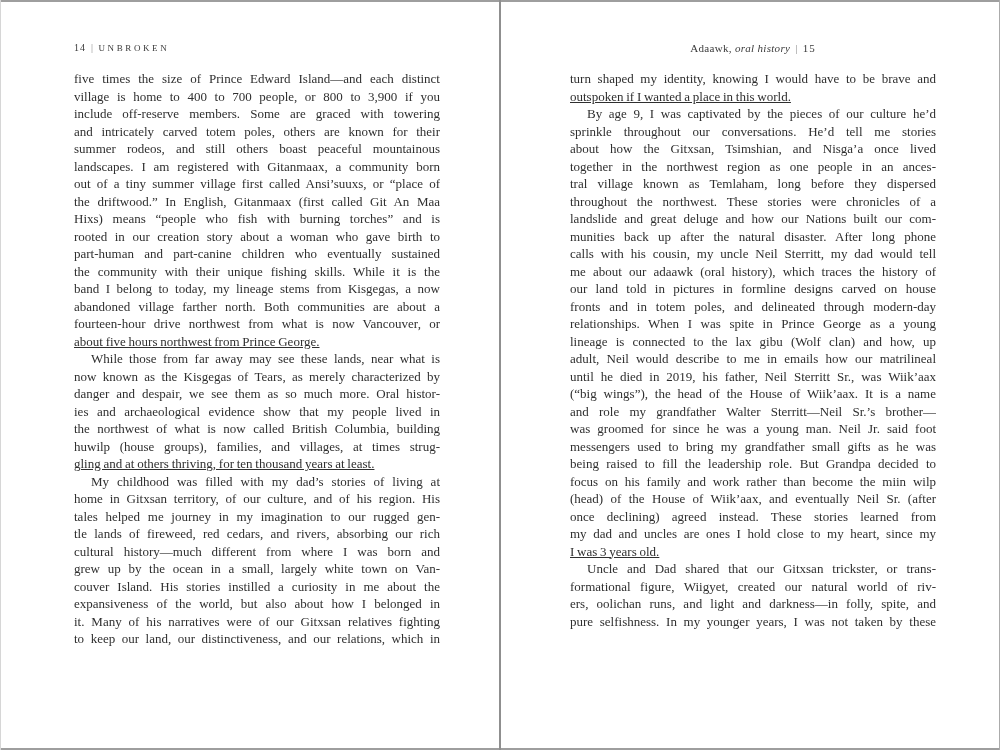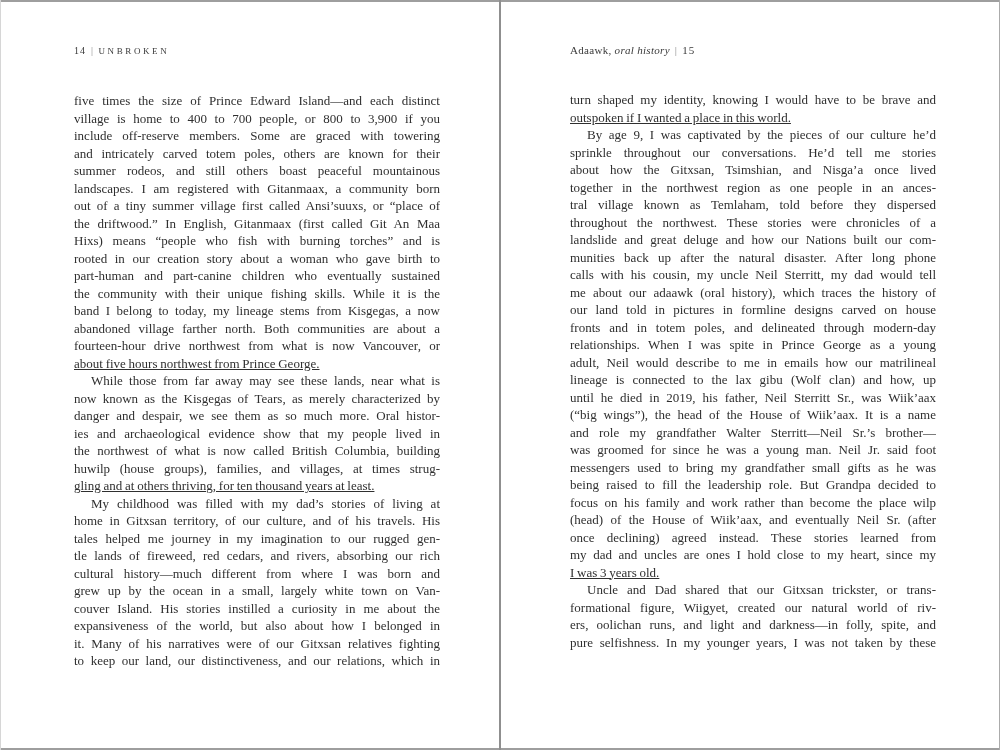--- a/index.html
+++ b/index.html
@@ -28,27 +28,27 @@
   }
   .page {
     position: absolute;
     top: 42px;
     width: 366px;
   }
   .page.left  { left: 74px; }
   .page.right { left: 570px; }
   .running-head {
     font-size: 10px;
-    line-height: 17px;
+    line-height: 12px;
     letter-spacing: 0.5px;
     color: #3a3a3a;
-    margin-bottom: 32px;
+    margin-bottom: 16px;
     white-space: nowrap;
   }
-  .page.right .running-head { text-align: left; font-size: 11px; letter-spacing: 0.3px; }
+  .page.right .running-head { text-align: center; font-size: 11px; letter-spacing: 0.3px; }
   .running-head .folio { letter-spacing: 1px; }
   .running-head .sep { color: #8d8d8d; padding: 0 5px; font-weight: 300; }
   .running-head .book-title { letter-spacing: 2.6px; font-size: 9px; }
   .running-head .chap { font-size: 11px; }
   .running-head .chap-italic { font-style: italic; font-size: 11px; }
   .body-text {
     font-size: 13px;
     line-height: 17.5px;
     word-spacing: -0.5px;
   }
@@ -94,21 +94,21 @@
         <div class="line">fourteen-hour drive northwest from what is now Vancouver, or</div>
         <div class="line flush">about five hours northwest from Prince George.</div>
         <div class="line indent">While those from far away may see these lands, near what is</div>
         <div class="line">now known as the Kisgegas of Tears, as merely characterized by</div>
         <div class="line">danger and despair, we see them as so much more. Oral histor-</div>
         <div class="line">ies and archaeological evidence show that my people lived in</div>
         <div class="line">the northwest of what is now called British Columbia, building</div>
         <div class="line">huwilp (house groups), families, and villages, at times strug-</div>
         <div class="line flush">gling and at others thriving, for ten thousand years at least.</div>
         <div class="line indent">My childhood was filled with my dad’s stories of living at</div>
-        <div class="line">home in Gitxsan territory, of our culture, and of his travels. His</div>
+        <div class="line">home in Gitxsan territory, of our culture, and of his region. His</div>
         <div class="line">tales helped me journey in my imagination to our rugged gen-</div>
         <div class="line">tle lands of fireweed, red cedars, and rivers, absorbing our rich</div>
         <div class="line">cultural history—much different from where I was born and</div>
         <div class="line">grew up by the ocean in a small, largely white town on Van-</div>
         <div class="line">couver Island. His stories instilled a curiosity in me about the</div>
         <div class="line">expansiveness of the world, but also about how I belonged in</div>
         <div class="line">it. Many of his narratives were of our Gitxsan relatives fighting</div>
         <div class="line">to keep our land, our distinctiveness, and our relations, which in</div>
       </div>
   </div>
@@ -118,38 +118,38 @@
       <span class="chap">Adaawk,</span>
       <span class="chap-italic">oral history</span><span class="sep">|</span><span class="folio">15</span>
     </div>
     <div class="body-text" id="right-body">
         <div class="line">turn shaped my identity, knowing I would have to be brave and</div>
         <div class="line flush">outspoken if I wanted a place in this world.</div>
         <div class="line indent">By age 9, I was captivated by the pieces of our culture he’d</div>
         <div class="line">sprinkle throughout our conversations. He’d tell me stories</div>
         <div class="line">about how the Gitxsan, Tsimshian, and Nisga’a once lived</div>
         <div class="line">together in the northwest region as one people in an ances-</div>
-        <div class="line">tral village known as Temlaham, told before they dispersed</div>
+        <div class="line">tral village known as Temlaham, long before they dispersed</div>
         <div class="line">throughout the northwest. These stories were chronicles of a</div>
         <div class="line">landslide and great deluge and how our Nations built our com-</div>
         <div class="line">munities back up after the natural disaster. After long phone</div>
         <div class="line">calls with his cousin, my uncle Neil Sterritt, my dad would tell</div>
         <div class="line">me about our adaawk (oral history), which traces the history of</div>
         <div class="line">our land told in pictures in formline designs carved on house</div>
         <div class="line">fronts and in totem poles, and delineated through modern-day</div>
         <div class="line">relationships. When I was spite in Prince George as a young</div>
+        <div class="line">lineage is connected to the lax gibu (Wolf clan) and how, up</div>
         <div class="line">adult, Neil would describe to me in emails how our matrilineal</div>
-        <div class="line">lineage is connected to the lax gibu (Wolf clan) and how, up</div>
         <div class="line">until he died in 2019, his father, Neil Sterritt Sr., was Wiik’aax</div>
         <div class="line">(“big wings”), the head of the House of Wiik’aax. It is a name</div>
         <div class="line">and role my grandfather Walter Sterritt—Neil Sr.’s brother—</div>
         <div class="line">was groomed for since he was a young man. Neil Jr. said foot</div>
         <div class="line">messengers used to bring my grandfather small gifts as he was</div>
         <div class="line">being raised to fill the leadership role. But Grandpa decided to</div>
-        <div class="line">focus on his family and work rather than become the place wilp</div>
+        <div class="line">focus on his family and work rather than become the miin wilp</div>
         <div class="line">(head) of the House of Wiik’aax, and eventually Neil Sr. (after</div>
         <div class="line">once declining) agreed instead. These stories learned from</div>
         <div class="line">my dad and uncles are ones I hold close to my heart, since my</div>
         <div class="line flush">I was 3 years old.</div>
         <div class="line indent">Uncle and Dad shared that our Gitxsan trickster, or trans-</div>
         <div class="line">formational figure, Wiigyet, created our natural world of riv-</div>
         <div class="line">ers, oolichan runs, and light and darkness—in folly, spite, and</div>
         <div class="line">pure selfishness. In my younger years, I was not taken by these</div>
       </div>
   </div>

